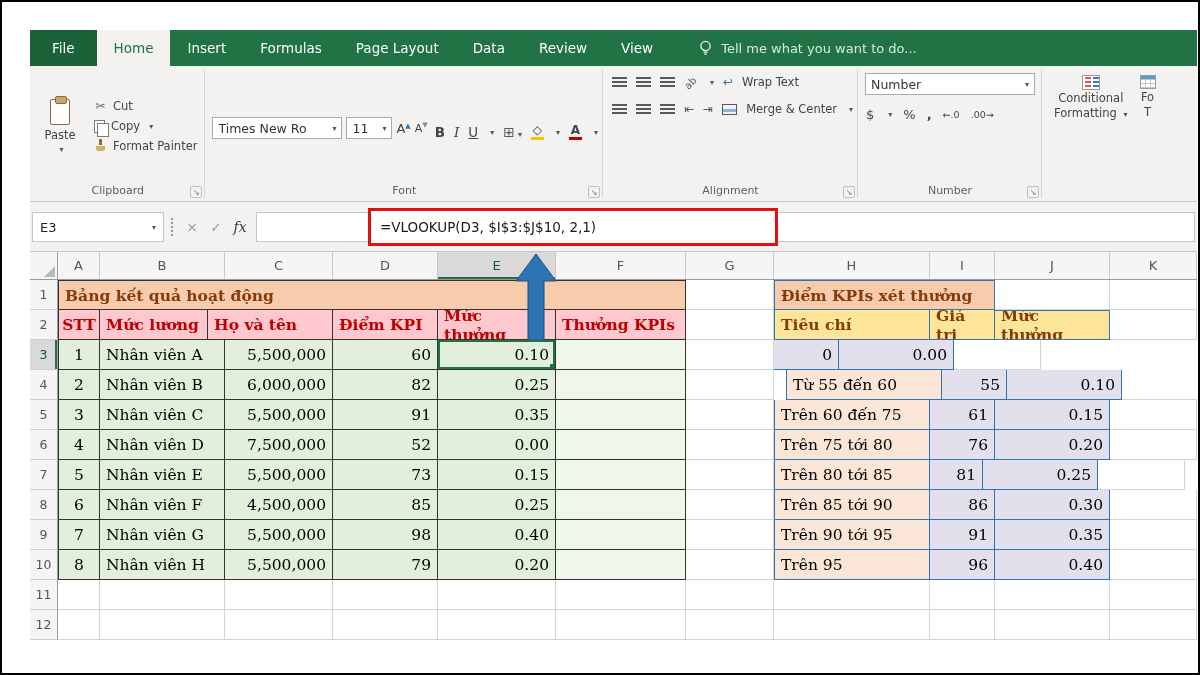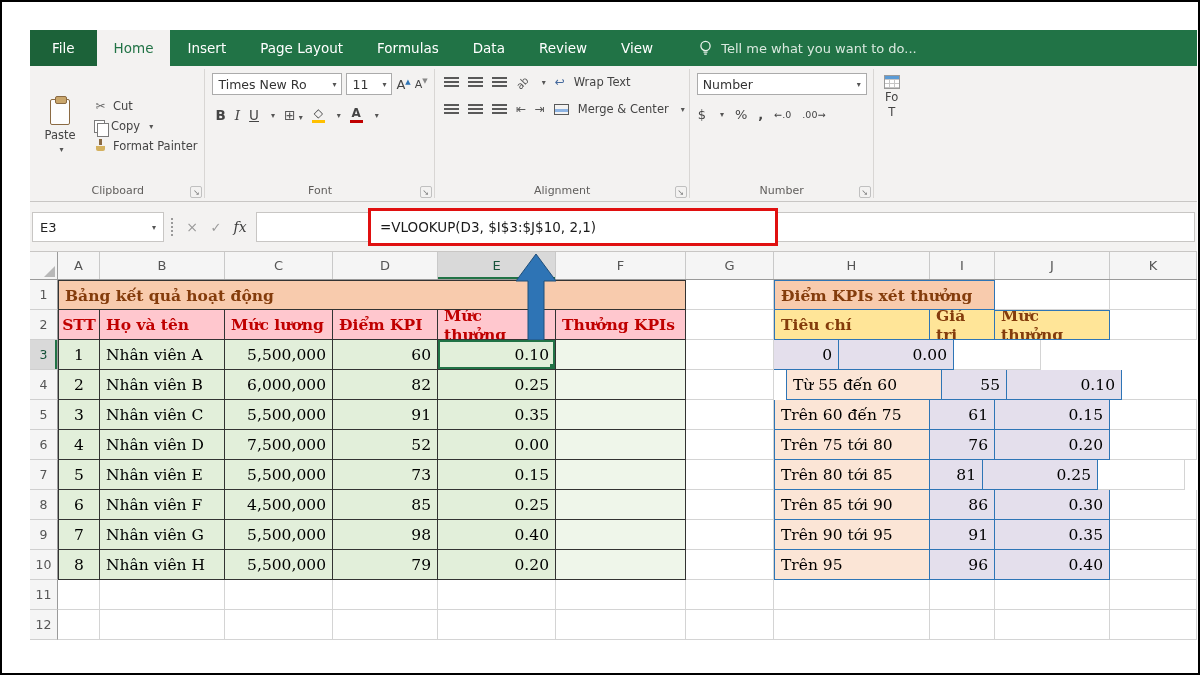--- a/index.html
+++ b/index.html
@@ -120,24 +120,24 @@
       <div class="tab file">
           <span>File</span>
         </div>
       <div class="tab active">
           <span>Home</span>
         </div>
       <div class="tab">
           <span>Insert</span>
         </div>
       <div class="tab">
+          <span>Formulas</span>
+        </div>
+      <div class="tab">
           <span>Page Layout</span>
-        </div>
-      <div class="tab">
-          <span>Formulas</span>
         </div>
       <div class="tab">
           <span>Data</span>
         </div>
       <div class="tab">
           <span>Review</span>
         </div>
       <div class="tab">
           <span>View</span>
         </div>
@@ -174,21 +174,21 @@
                 <span>Format Painter</span>
               </div>
           </div>
         </div>
         <div class="glabel">Clipboard</div>
         <span class="launcher">↘</span>
       </div>
       <div class="gsep"></div>
 
       <div class="group">
-        <div class="gbody" style="flex-direction:column">
+        <div class="gbody" style="flex-direction:row">
           <div class="frow1">
             <div class="combo" style="width:130px">
                 <span>Times New Ro</span>
                 <span class="dd">▾</span>
               </div>
             <div class="combo" style="width:46px">
                 <span>11</span>
                 <span class="dd">▾</span>
               </div>
             <span class="grow-a">A<span class="sup">▲</span></span>
@@ -258,20 +258,25 @@
             <span class="mini">.00→</span>
           </div>
         </div>
         <div class="glabel">Number</div>
         <span class="launcher">↘</span>
       </div>
       <div class="gsep"></div>
 
       <div class="group">
         <div class="gbody">
+          <div class="bigbtn">
+            <span class="i-cf"></span>
+            <span>Conditional</span>
+            <span><span>Formatting</span> <span class="dd">▾</span></span>
+          </div>
           <div class="bigbtn clipbtn">
             <span class="i-table"></span>
             <span>Fo</span>
             <span>T</span>
           </div>
         </div>
         <div class="glabel"></div>
       </div>
     </div>
 
@@ -312,22 +317,22 @@
             <div class="rowhead">1</div>
             <div class="cell f-orange t-title lt ltL ltT al nowrap" style="width: 628px;">Bảng kết quả hoạt động</div>
             <div class="cell" style="width: 88px;"></div>
             <div class="cell f-orange t-title rt rtL rtT al nowrap" style="width: 221px;">Điểm KPIs xét thưởng</div>
             <div class="cell" style="width: 115px;"></div>
             <div class="cell" style="width: 87px;"></div>
           </div>
           <div class="grow">
             <div class="rowhead">2</div>
             <div class="cell f-pink t-red lt ltL ac" style="width: 42px;">STT</div>
+            <div class="cell f-pink t-red lt al" style="width: 108px;">Mức lương</div>
             <div class="cell f-pink t-red lt al" style="width: 125px;">Họ và tên</div>
-            <div class="cell f-pink t-red lt al" style="width: 108px;">Mức lương</div>
             <div class="cell f-pink t-red lt al" style="width: 105px;">Điểm KPI</div>
             <div class="cell f-pink t-red lt al" style="width: 118px;">Mức thưởng</div>
             <div class="cell f-pink t-red lt al" style="width: 130px;">Thưởng KPIs</div>
             <div class="cell" style="width: 88px;"></div>
             <div class="cell f-yellow t-brown rt rtL al" style="width: 156px;">Tiêu chí</div>
             <div class="cell f-yellow t-brown rt al" style="width: 65px;">Giá trị</div>
             <div class="cell f-yellow t-brown rt rtT al" style="width: 115px;">Mức thưởng</div>
             <div class="cell" style="width: 87px;"></div>
           </div>
           <div class="grow">

